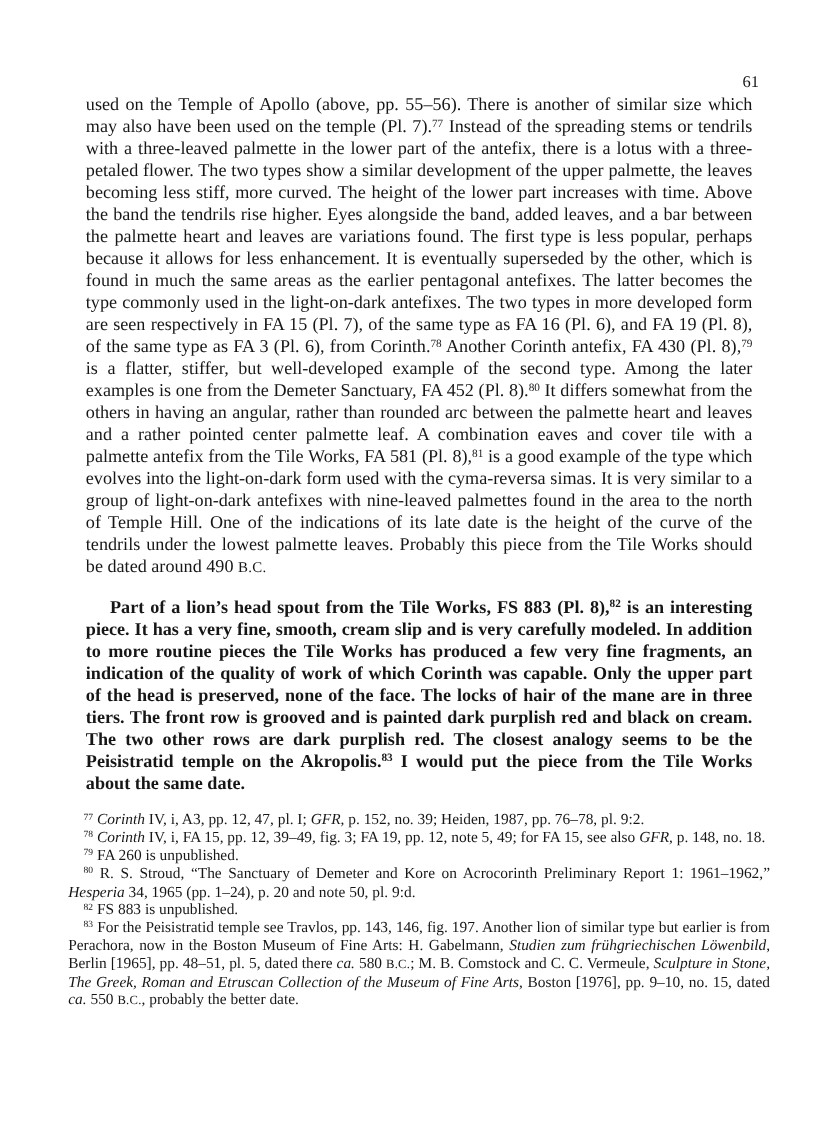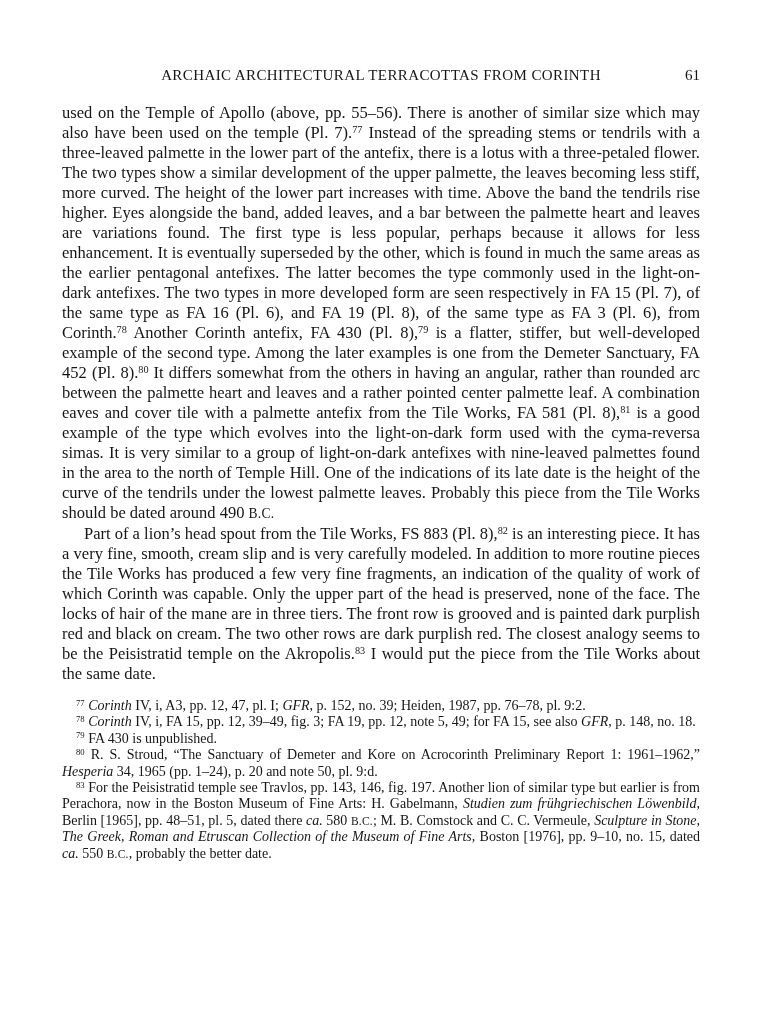--- a/index.html
+++ b/index.html
@@ -24,33 +24,34 @@
     position: relative;
     text-align: center;
     font-size: 15px;
     line-height: 18px;
     letter-spacing: 0.4px;
     margin-bottom: 19px;
     white-space: nowrap;
   }
   .running-head .page-num {
     position: absolute;
-    right: 0;
+    right: 10px;
     top: 0;
     letter-spacing: 0;
   }
   .body-text p {
-    margin: 0;
+    margin: 16px;
     font-size: 16.5px;
     line-height: 20px;
     text-align: justify;
     text-justify: inter-word;
   }
   .body-text p.indent {
     text-indent: 22px;
+    font-weight: bold;
   }
   .footnotes {
     margin-top: 14px;
   }
   .footnotes p {
     margin: 0;
     font-size: 14px;
     line-height: 16.4px;
     text-align: justify;
     text-justify: inter-word;
@@ -65,30 +66,30 @@
     position: relative;
     top: -0.5em;
   }
 </style>
 </head>
 <body>
 
 <div class="page">
 
   <div class="running-head">
-    <span>ARCHAIC ARCHITECTURAL TERRACOTTAS FROM CORINTH</span>
     <span class="page-num">61</span>
   </div>
 
   <div class="body-text">
     <p><span>used on the Temple of Apollo (above, pp. 55–56). There is another of similar size which may also have been used on the temple (Pl. 7).</span><sup class="sup">77</sup><span> Instead of the spreading stems or tendrils with a three-leaved palmette in the lower part of the antefix, there is a lotus with a three-petaled flower. The two types show a similar development of the upper palmette, the leaves becoming less stiff, more curved. The height of the lower part increases with time. Above the band the tendrils rise higher. Eyes alongside the band, added leaves, and a bar between the palmette heart and leaves are variations found. The first type is less popular, perhaps because it allows for less enhancement. It is eventually superseded by the other, which is found in much the same areas as the earlier pentagonal antefixes. The latter becomes the type commonly used in the light-on-dark antefixes. The two types in more developed form are seen respectively in FA 15 (Pl. 7), of the same type as FA 16 (Pl. 6), and FA 19 (Pl. 8), of the same type as FA 3 (Pl. 6), from Corinth.</span><sup class="sup">78</sup><span> Another Corinth antefix, FA 430 (Pl. 8),</span><sup class="sup">79</sup><span> is a flatter, stiffer, but well-developed example of the second type. Among the later examples is one from the Demeter Sanctuary, FA 452 (Pl. 8).</span><sup class="sup">80</sup><span> It differs somewhat from the others in having an angular, rather than rounded arc between the palmette heart and leaves and a rather pointed center palmette leaf. A combination eaves and cover tile with a palmette antefix from the Tile Works, FA 581 (Pl. 8),</span><sup class="sup">81</sup><span> is a good example of the type which evolves into the light-on-dark form used with the cyma-reversa simas. It is very similar to a group of light-on-dark antefixes with nine-leaved palmettes found in the area to the north of Temple Hill. One of the indications of its late date is the height of the curve of the tendrils under the lowest palmette leaves. Probably this piece from the Tile Works should be dated around 490 </span><span class="sc">B.C.</span></p>
     <p class="indent"><span>Part of a lion’s head spout from the Tile Works, FS 883 (Pl. 8),</span><sup class="sup">82</sup><span> is an interesting piece. It has a very fine, smooth, cream slip and is very carefully modeled. In addition to more routine pieces the Tile Works has produced a few very fine fragments, an indication of the quality of work of which Corinth was capable. Only the upper part of the head is preserved, none of the face. The locks of hair of the mane are in three tiers. The front row is grooved and is painted dark purplish red and black on cream. The two other rows are dark purplish red. The closest analogy seems to be the Peisistratid temple on the Akropolis.</span><sup class="sup">83</sup><span> I would put the piece from the Tile Works about the same date.</span></p>
   </div>
 
   <div class="footnotes">
     <p><sup class="sup">77</sup><span> </span><span class="i">Corinth</span><span> IV, i, A3, pp. 12, 47, pl. I; </span><span class="i">GFR</span><span>, p. 152, no. 39; Heiden, 1987, pp. 76–78, pl. 9:2.</span></p>
     <p><sup class="sup">78</sup><span> </span><span class="i">Corinth</span><span> IV, i, FA 15, pp. 12, 39–49, fig. 3; FA 19, pp. 12, note 5, 49; for FA 15, see also </span><span class="i">GFR</span><span>, p. 148, no. 18.</span></p>
-    <p><sup class="sup">79</sup><span> FA 430 is unpublished.</span></p>
+    <p><sup class="sup">79</sup><span> FA 260 is unpublished.</span></p>
     <p><sup class="sup">80</sup><span> R. S. Stroud, “The Sanctuary of Demeter and Kore on Acrocorinth Preliminary Report 1: 1961–1962,” </span><span class="i">Hesperia</span><span> 34, 1965 (pp. 1–24), p. 20 and note 50, pl. 9:d.</span></p>
+    <p><sup class="sup">82</sup><span> FS 883 is unpublished.</span></p>
     <p><sup class="sup">83</sup><span> For the Peisistratid temple see Travlos, pp. 143, 146, fig. 197. Another lion of similar type but earlier is from Perachora, now in the Boston Museum of Fine Arts: H. Gabelmann, </span><span class="i">Studien zum frühgriechischen Löwenbild</span><span>, Berlin [1965], pp. 48–51, pl. 5, dated there </span><span class="i">ca.</span><span> 580 </span><span class="sc">B.C.</span><span>; M. B. Comstock and C. C. Vermeule, </span><span class="i">Sculpture in Stone, The Greek, Roman and Etruscan Collection of the Museum of Fine Arts</span><span>, Boston [1976], pp. 9–10, no. 15, dated </span><span class="i">ca.</span><span> 550 </span><span class="sc">B.C.</span><span>, probably the better date.</span></p>
   </div>
 
 </div>
 
 </body></html>

